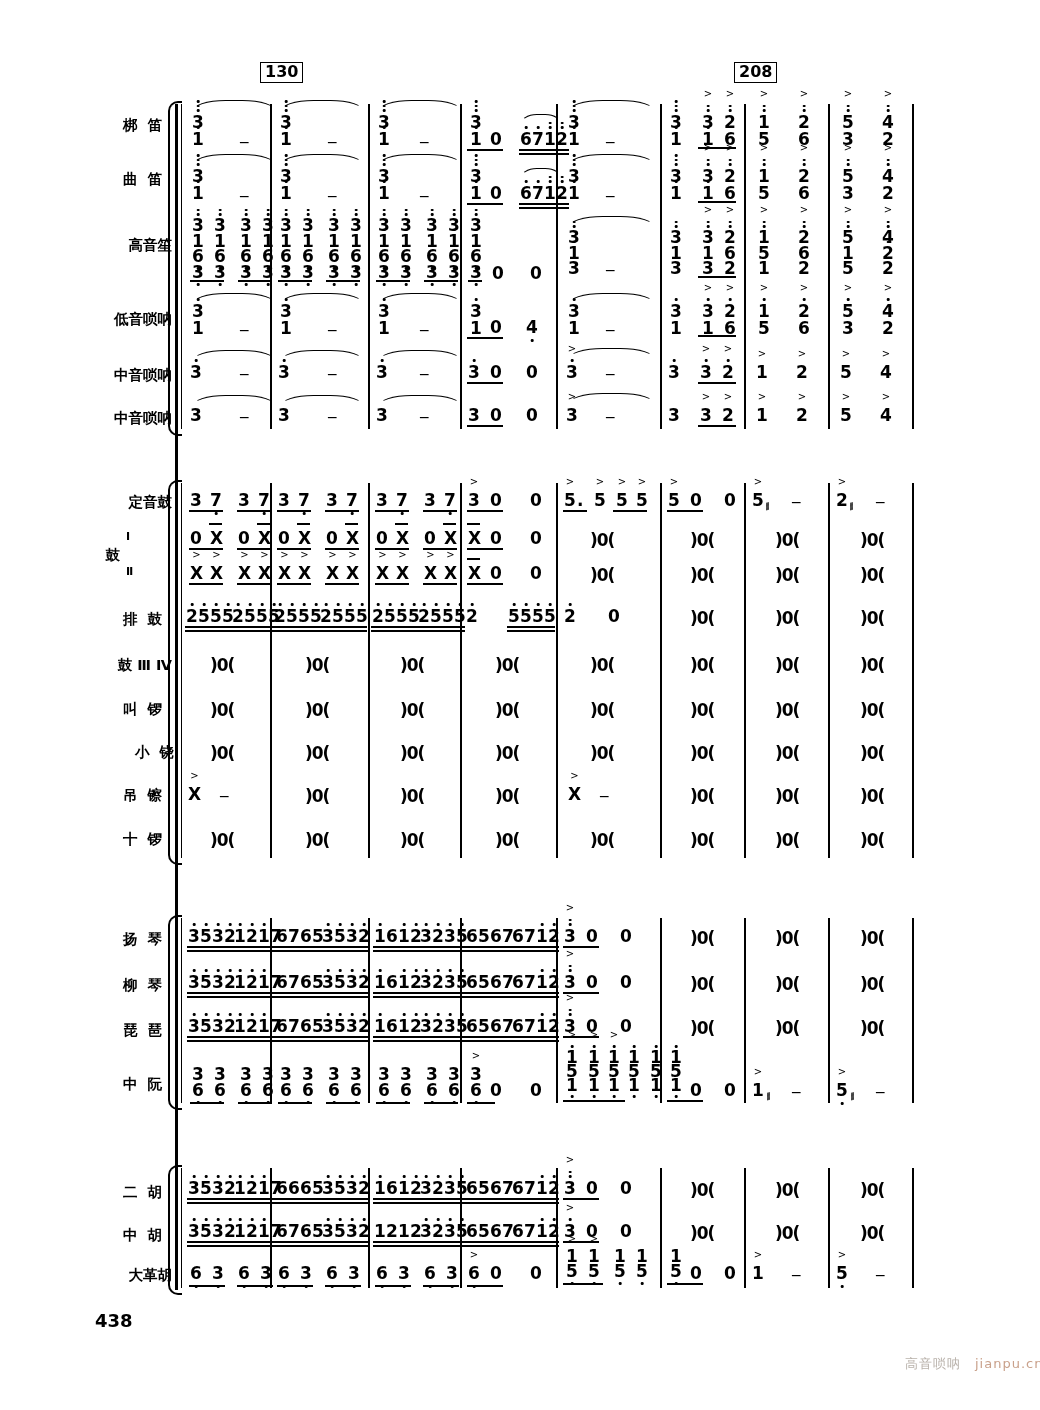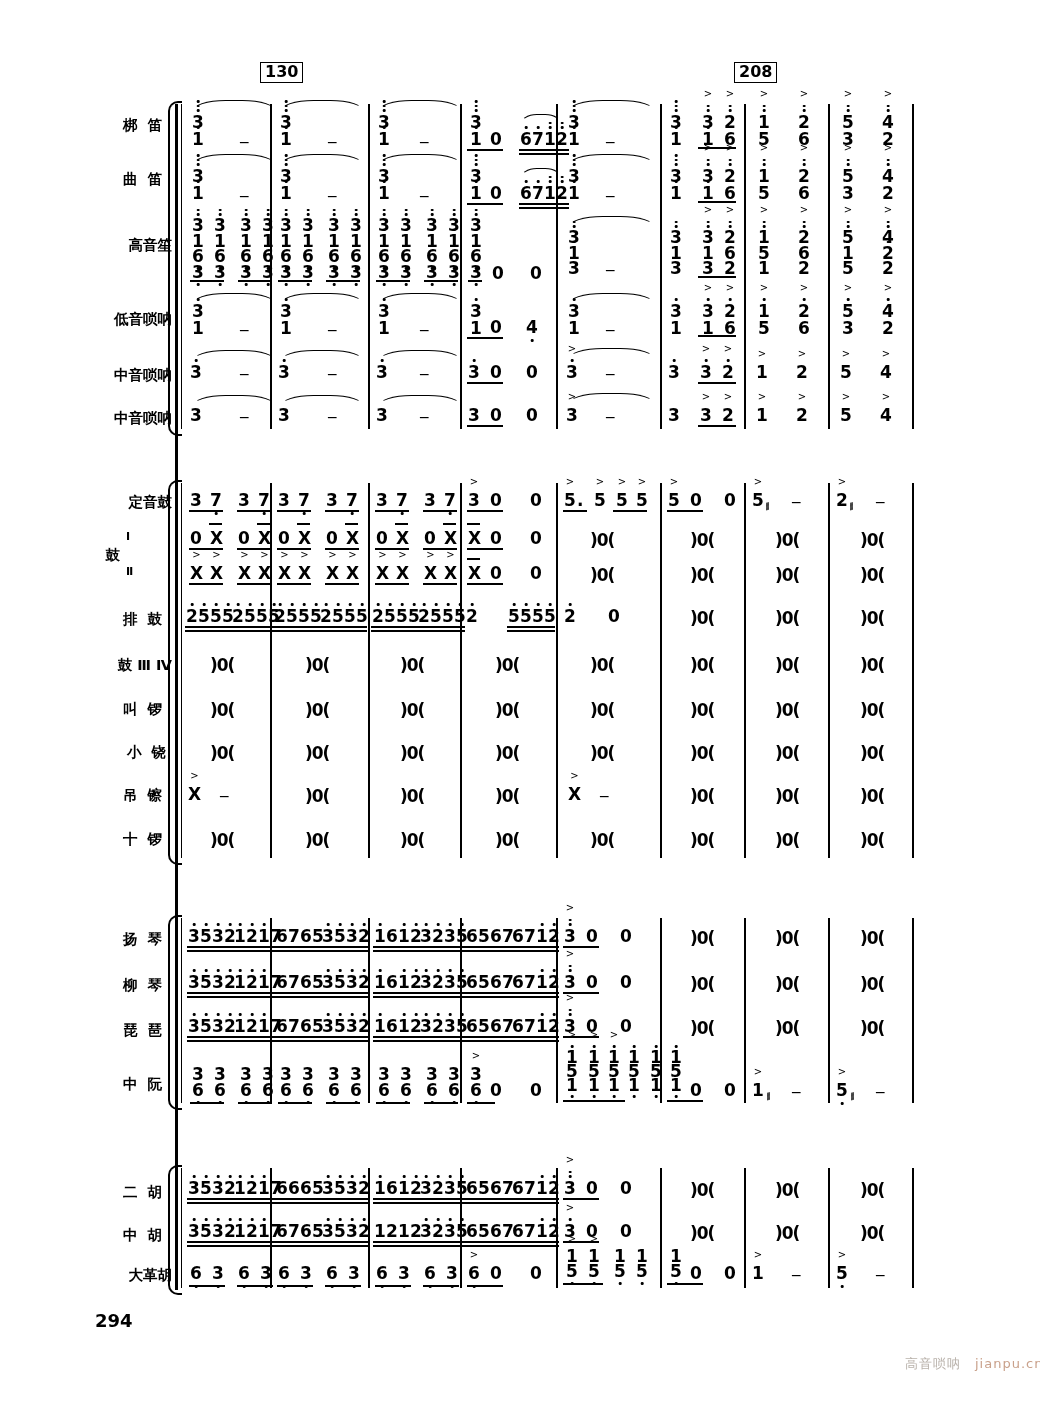--- a/index.html
+++ b/index.html
@@ -98,21 +98,21 @@
   <div class="lbl" style="top:368px;left:52px;">中音唢呐</div>
   <div class="lbl" style="top:411px;left:52px;">中音唢呐</div>
 
   <div class="lbl" style="top:495px;left:52px;">定音鼓</div>
   <div class="lbl sp2" style="top:548px;left:52px;width:78px;">鼓</div>
   <div class="lbl" style="top:531px;left:126px;width:30px;text-align:left;font-size:11px;">Ⅰ</div>
   <div class="lbl" style="top:566px;left:126px;width:30px;text-align:left;font-size:11px;">Ⅱ</div>
   <div class="lbl sp2" style="top:612px;left:52px;">排鼓</div>
   <div class="lbl" style="top:658px;left:52px;">鼓 Ⅲ Ⅳ</div>
   <div class="lbl sp2" style="top:702px;left:52px;">叫锣</div>
-  <div class="lbl sp2" style="top:745px;left:56px;">小铙</div>
+  <div class="lbl sp2" style="top:745px;left:64px;">小铙</div>
   <div class="lbl sp2" style="top:788px;left:52px;">吊镲</div>
   <div class="lbl sp2" style="top:832px;left:52px;">十锣</div>
 
   <div class="lbl sp2" style="top:932px;left:52px;">扬琴</div>
   <div class="lbl sp2" style="top:978px;left:52px;">柳琴</div>
   <div class="lbl sp2" style="top:1023px;left:52px;">琵琶</div>
   <div class="lbl sp2" style="top:1077px;left:52px;">中阮</div>
 
   <div class="lbl sp2" style="top:1185px;left:52px;">二胡</div>
   <div class="lbl sp2" style="top:1228px;left:52px;">中胡</div>
@@ -1156,17 +1156,17 @@
       </div>
       <div class="cell" style="left: 690px; top: 1265px;"><span class="nm">0</span></div>
       <div class="beam" style="left:667px;top:1283px;width:36px;"></div>
       <div class="cell" style="left: 724px; top: 1265px;"><span class="nm">0</span></div>
       <div class="cell" style="left: 752px; top: 1265px;"><span class="nm">1<i class="acc" style="font-style: normal;">&gt;</i></span></div>
       <div class="dash" style="left: 792px; top: 1265px;">–</div>
       <div class="cell" style="left: 836px; top: 1265px;"><span class="nm">5<i class="odd1 od"></i><i class="acc" style="font-style: normal;">&gt;</i></span></div>
       <div class="dash" style="left: 876px; top: 1265px;">–</div>
     </div>
 
-  <div class="pageno" style="left:95px;top:1310px;">294</div>
+  <div class="pageno" style="left:95px;top:1310px;">438</div>
   <div class="wm" style="left:905px;top:1355px;">高音唢呐</div>
   <div class="wm dom" style="left:975px;top:1356px;color:#c9a18b;">jianpu.cn</div>
 
 </div>
 
 </body></html>

